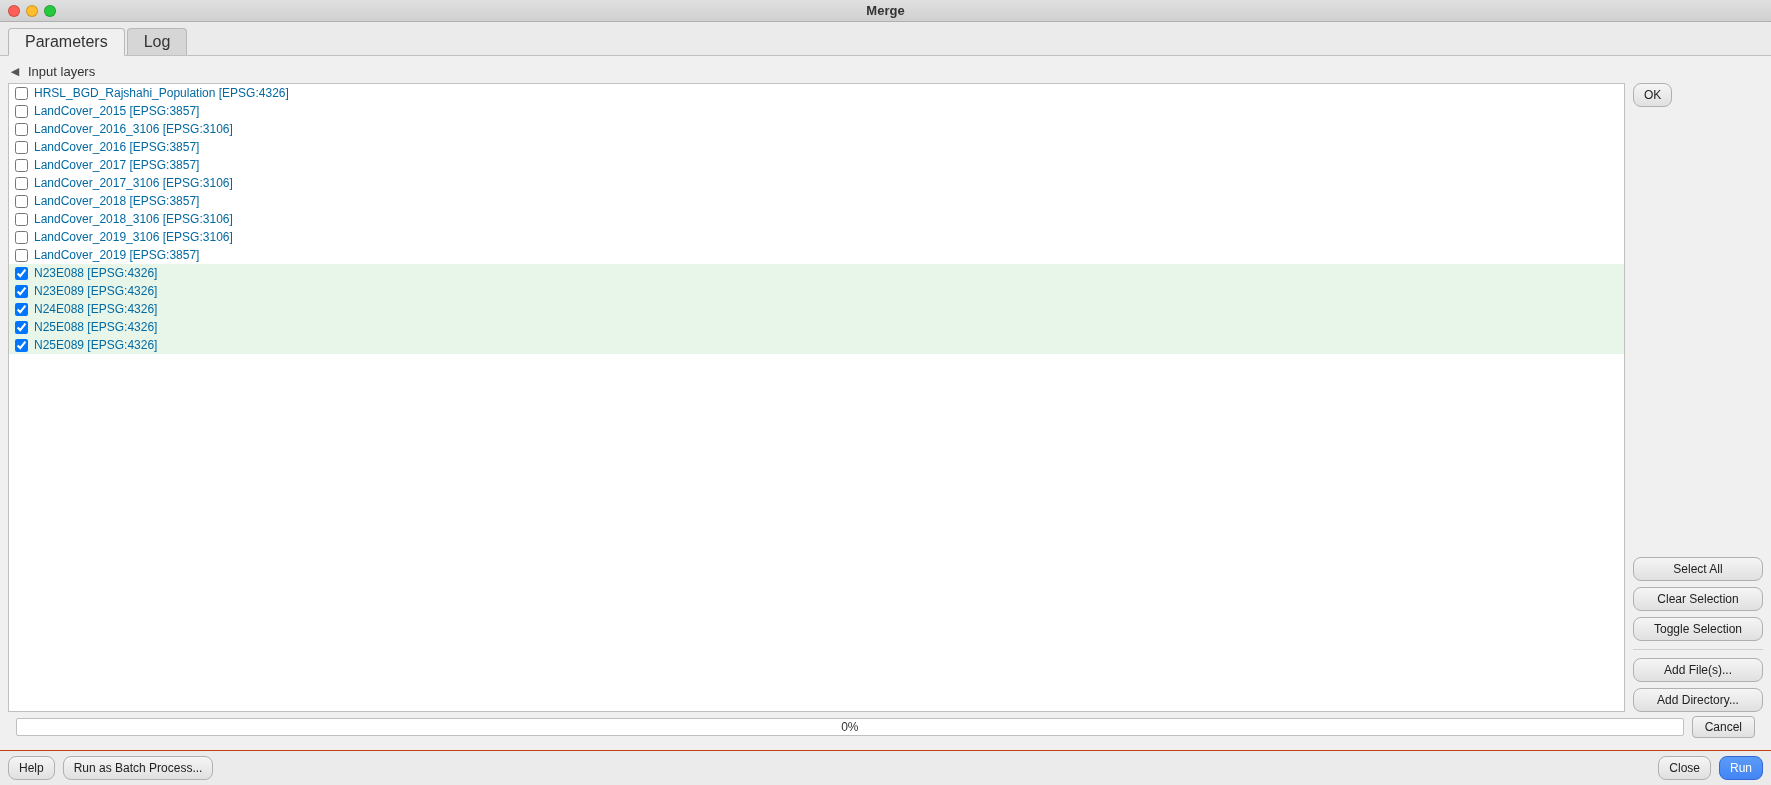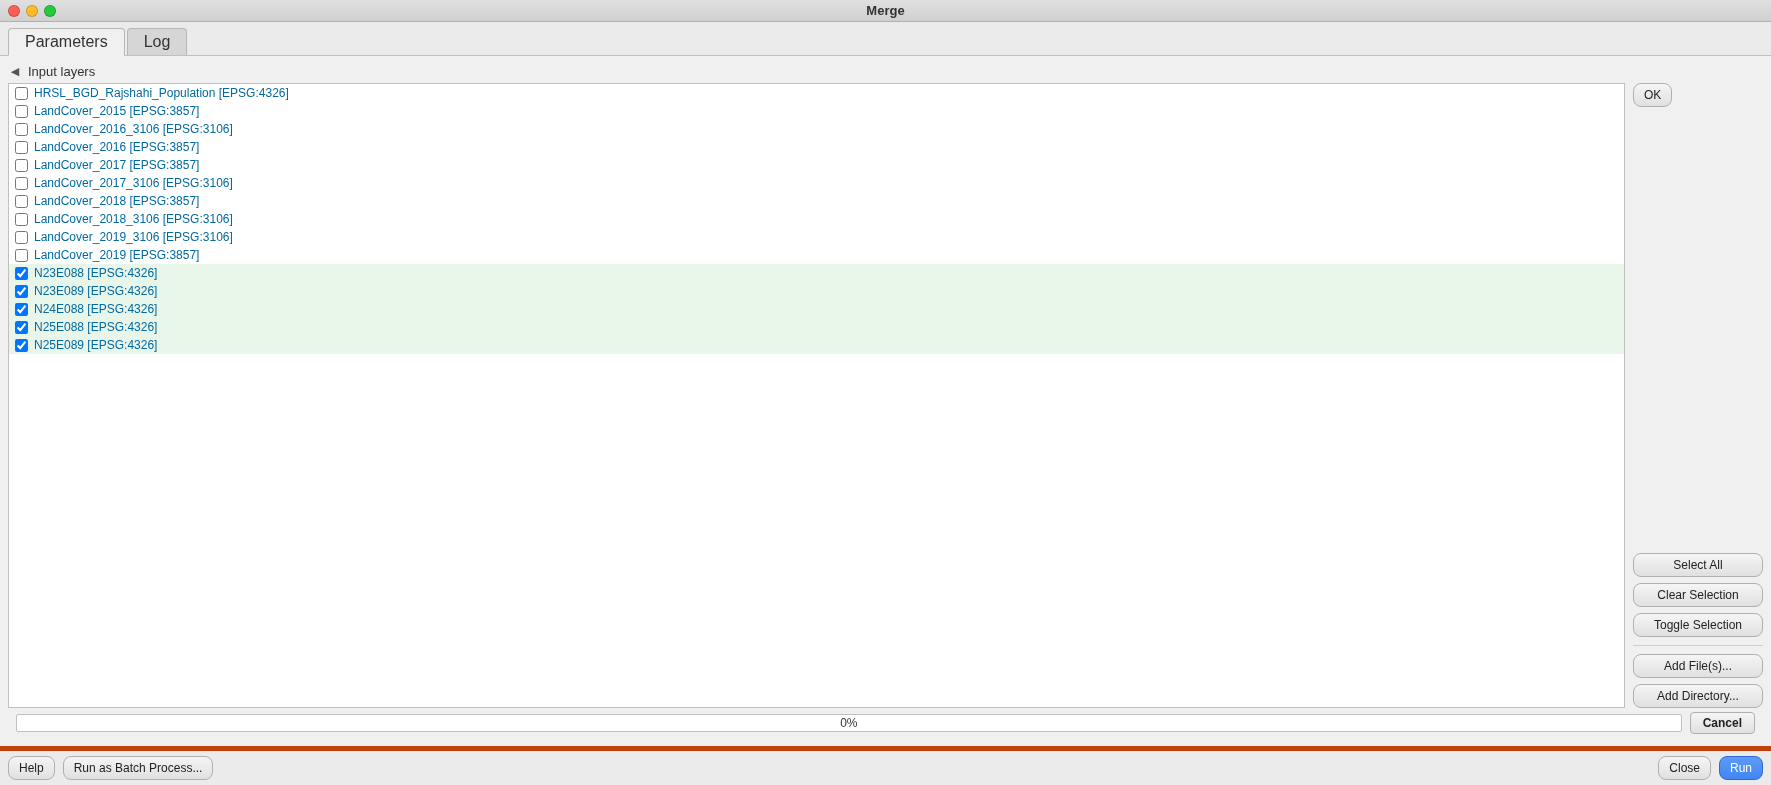--- a/index.html
+++ b/index.html
@@ -230,29 +230,28 @@
     }
 
     .progress-cancel-btn {
       padding: 3px 12px;
       font-size: 12px;
       background: linear-gradient(to bottom, #f5f5f5, #e0e0e0);
       border: 1px solid #b0b0b0;
       border-radius: 4px;
       cursor: pointer;
       color: #222;
-      font-weight: bold;
     }
 
     .bottom-bar {
       display: flex;
       align-items: center;
       padding: 5px 8px;
       gap: 8px;
-      border-top: 5px solid #c2410c;
+      border-top: 1px solid #c2410c;
       background: #ebebeb;
     }
 
     .bottom-bar-right {
       margin-left: auto;
       display: flex;
       gap: 8px;
     }
 
     .separator {

